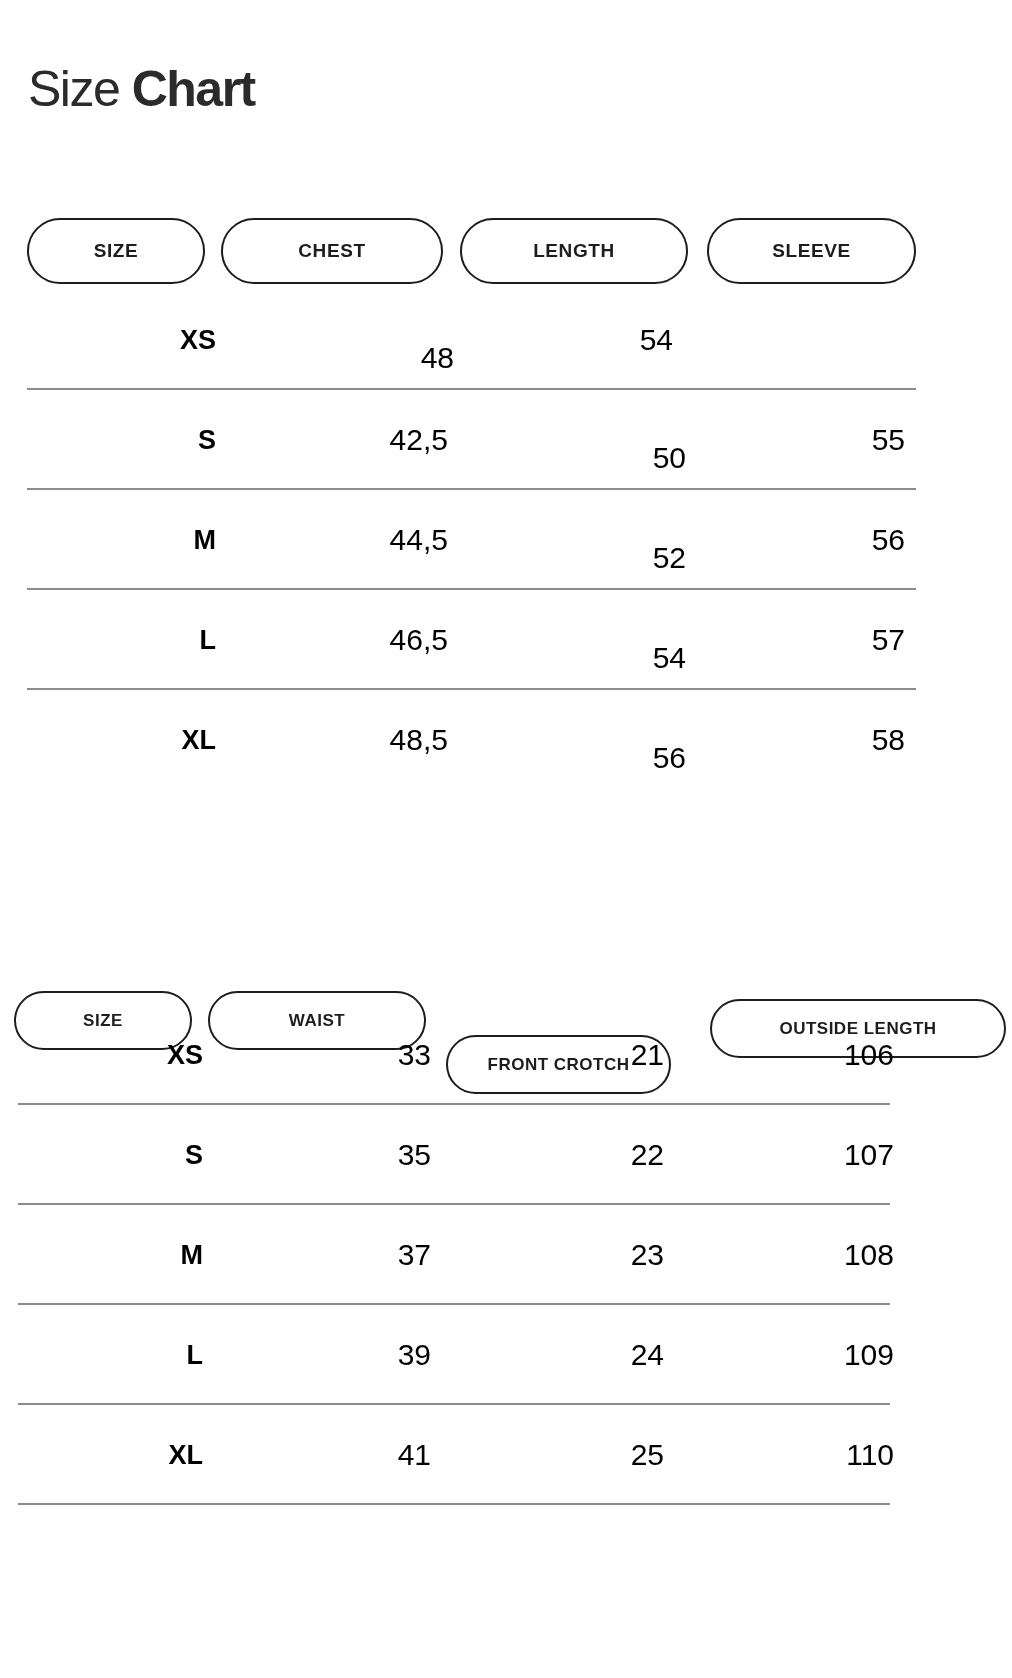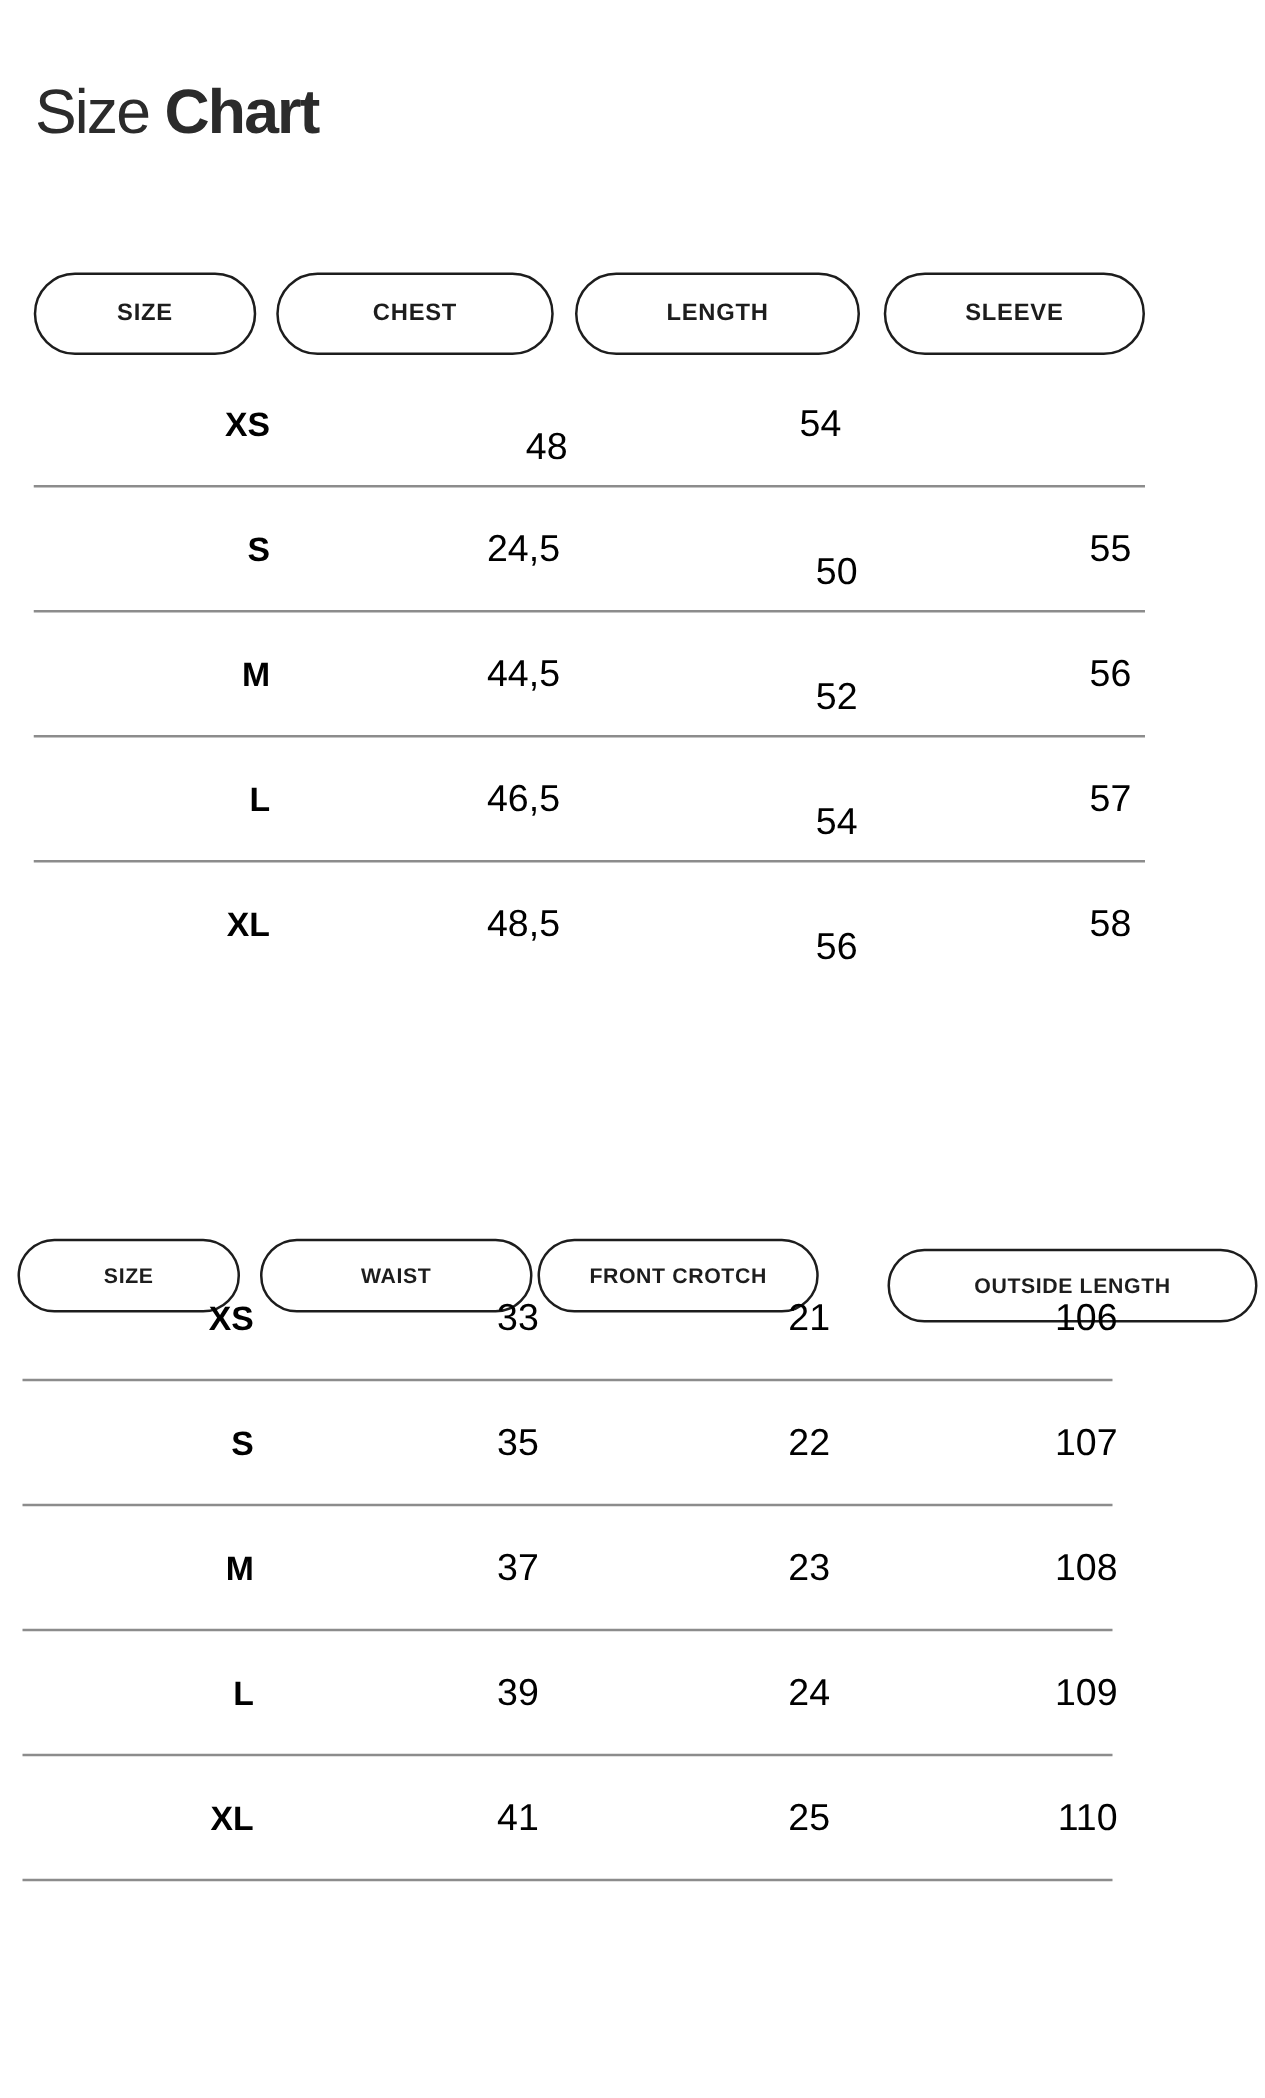--- a/index.html
+++ b/index.html
@@ -58,21 +58,21 @@
   #table-tops .pill { height: 66px; top: 18px; font-size: 19px; letter-spacing: 0.6px; }
   #table-tops .pill-c0 { left: 27px;  width: 178px; }
   #table-tops .pill-c1 { left: 221px; width: 222px; }
   #table-tops .pill-c2 { left: 460px; width: 228px; }
   #table-tops .pill-c3 { left: 707px; width: 209px; }
 
   
   #table-bottoms .pill { height: 59px; top: 76px; font-size: 17px; letter-spacing: 0.5px; }
   #table-bottoms .pill-c0 { left: 14px;  width: 178px; }
   #table-bottoms .pill-c1 { left: 208px; width: 218px; }
-  #table-bottoms .pill-c2 { left: 430px; width: 225px; }
+  #table-bottoms .pill-c2 { left: 446px; width: 225px; margin-top: 44px; }
   #table-bottoms .pill-c3 { left: 710px; width: 296px; top: 84px; }
 
   
   .rows { position: relative; }
 
   .data-row {
     position: relative;
     display: flex;
     align-items: center;
   }
@@ -122,21 +122,21 @@
   </div>
   <div class="rows">
     <div class="data-row">
       <div class="cell size-cell cell-c0">XS</div>
       <div class="cell cell-c2">48</div>
       <div class="cell cell-c3">54</div>
       <div class="divider"></div>
     </div>
     <div class="data-row">
       <div class="cell size-cell cell-c0">S</div>
-      <div class="cell cell-c1">24,5</div>
+      <div class="cell cell-c1">42,5</div>
       <div class="cell cell-c2">50</div>
       <div class="cell cell-c3">55</div>
       <div class="divider"></div>
     </div>
     <div class="data-row">
       <div class="cell size-cell cell-c0">M</div>
       <div class="cell cell-c1">44,5</div>
       <div class="cell cell-c2">52</div>
       <div class="cell cell-c3">56</div>
       <div class="divider"></div>

